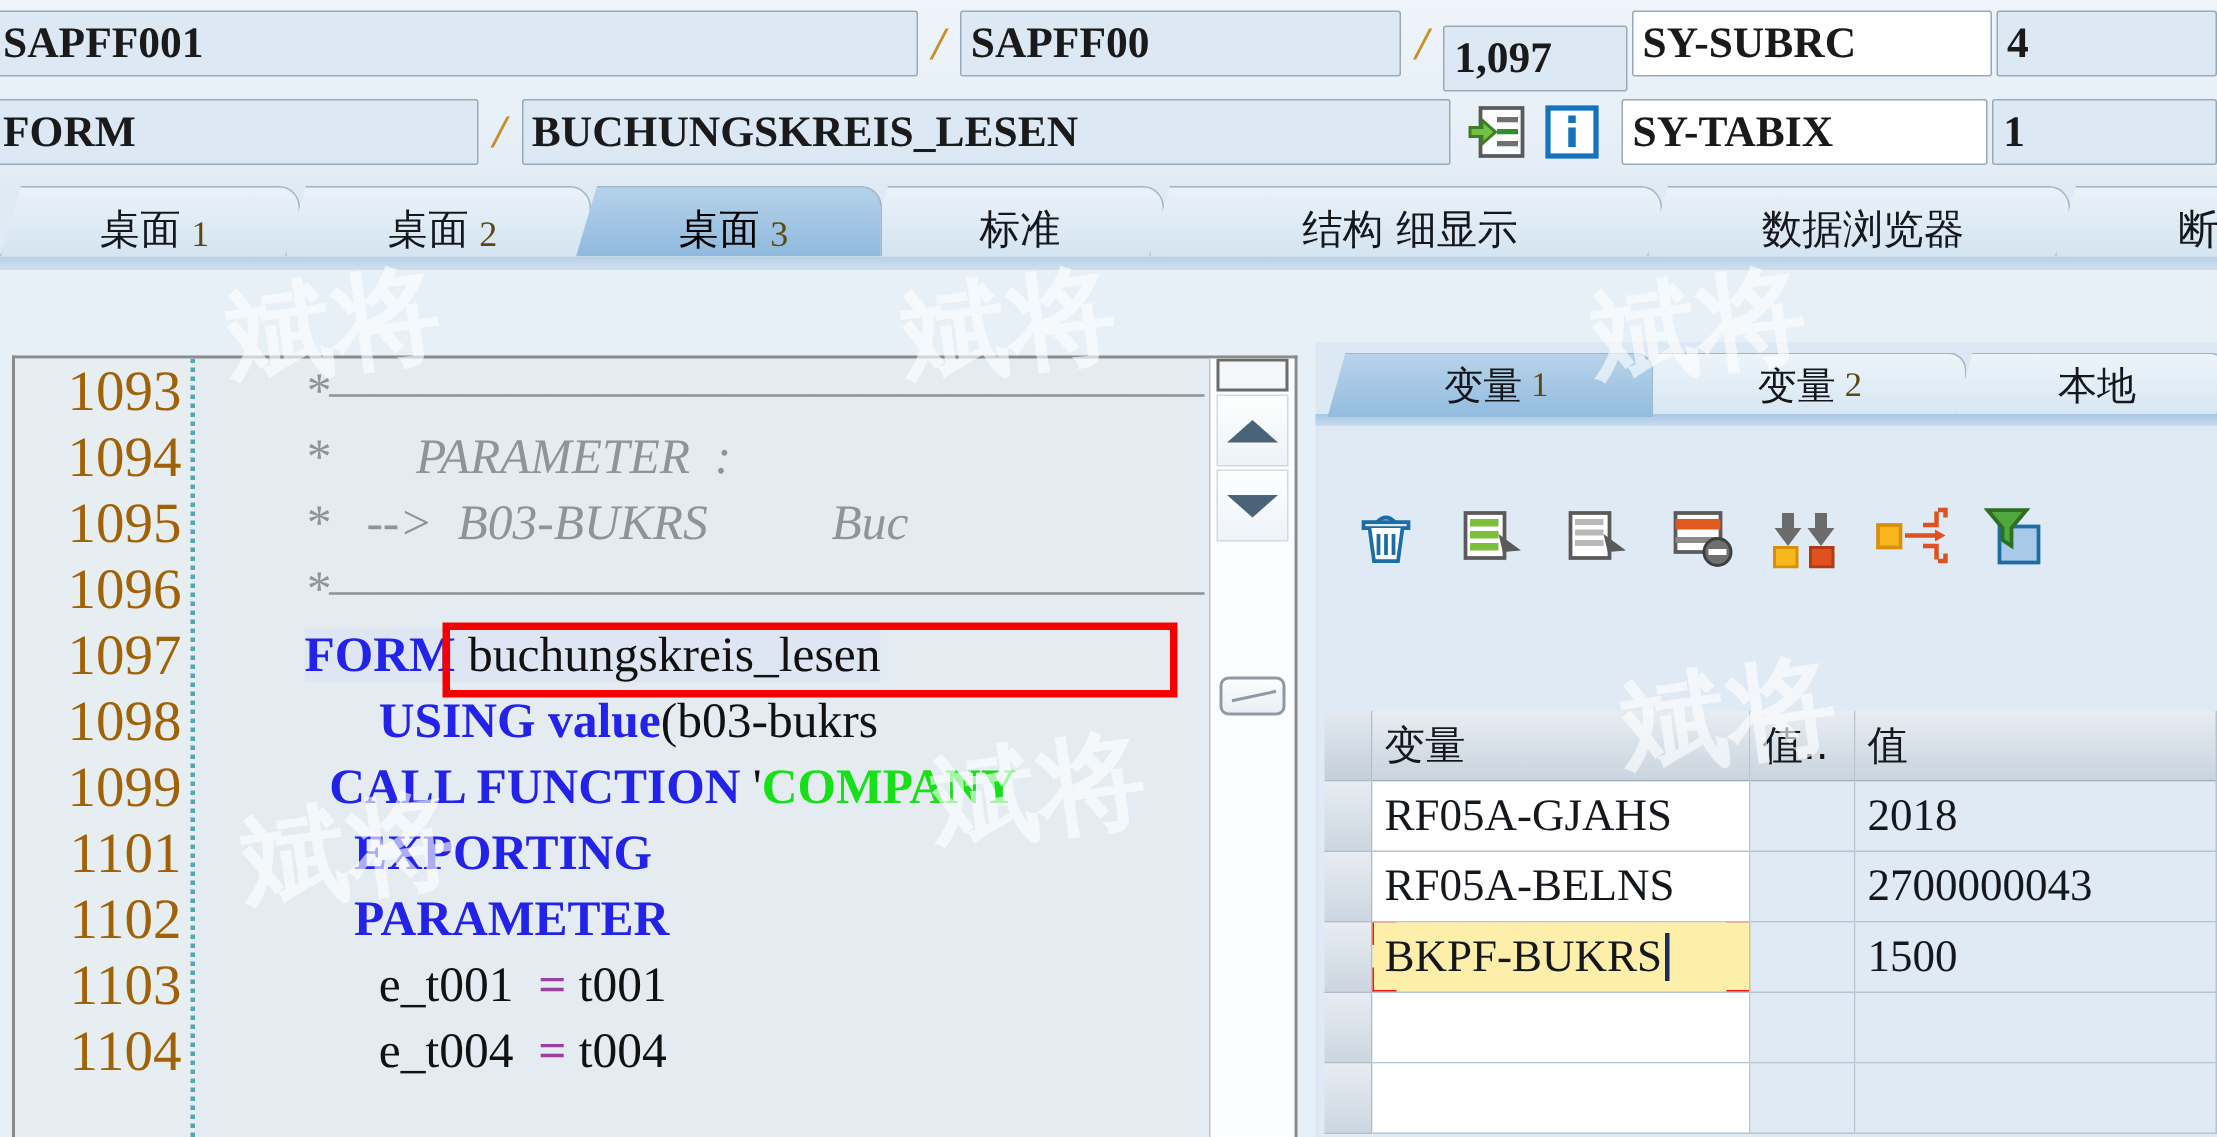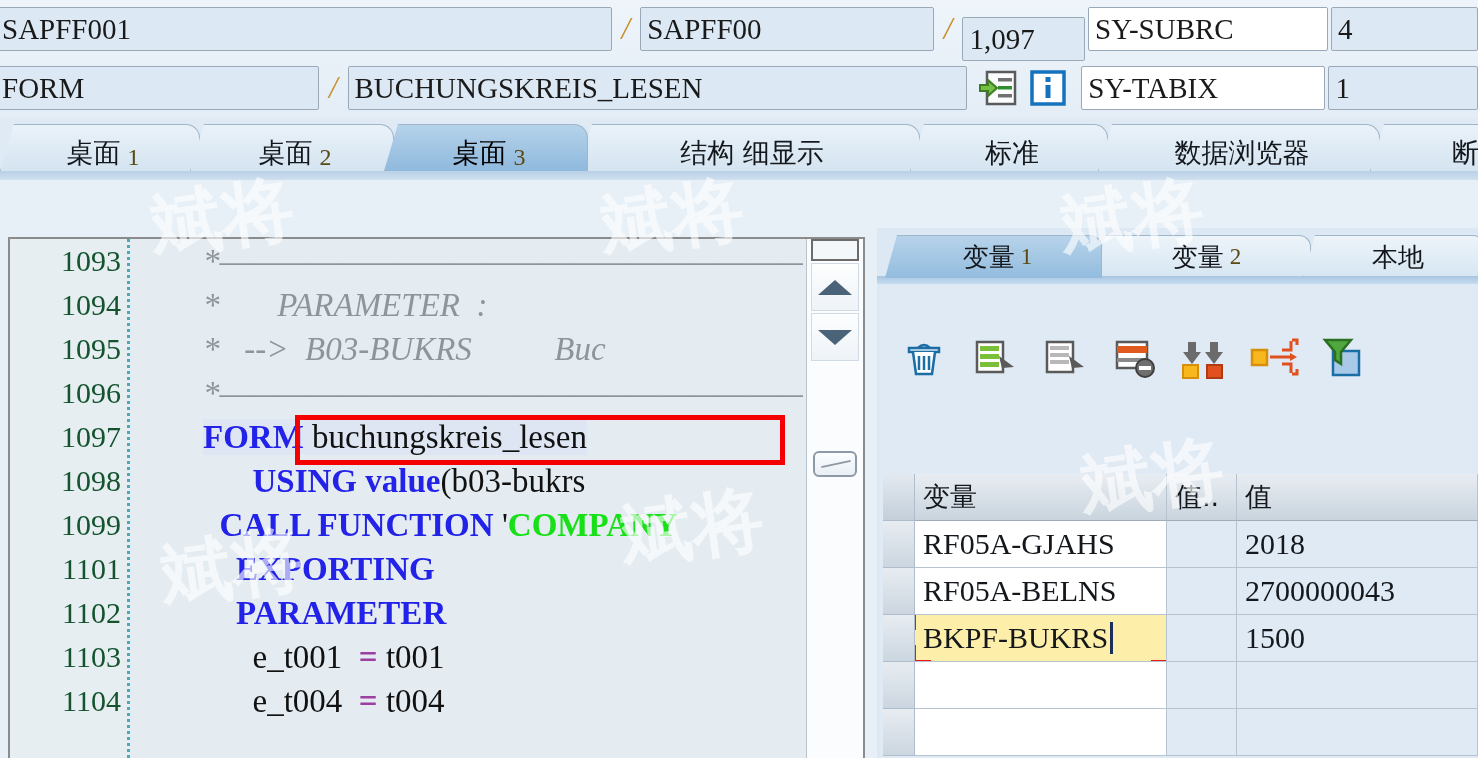--- a/index.html
+++ b/index.html
@@ -18,20 +18,21 @@
     background: #e8f0f7;
   }
 
   
   .header {
     position: absolute;
     left: 0; top: 0;
     width: 1478px;
     height: 118px;
     background: linear-gradient(180deg,#eef4fa 0%, #e4edf6 100%);
+    font-weight: bold;
   }
   .hrow {
     position: absolute;
     left: 0;
     width: 1478px;
     display: flex;
     align-items: center;
   }
   .hrow1 { top: 0px; height: 58px; }
   .hrow2 { top: 58px; height: 60px; }
@@ -142,22 +143,22 @@
     position: absolute;
     right: 0; top: 0; bottom: 0;
     width: 0;
     border-right: 3px dotted #4fa8b8;
   }
   .lnum {
     height: 44px;
     line-height: 44px;
     text-align: right;
     padding-right: 9px;
-    font-size: 30px;
-    color: #14532d;
+    font-size: 38px;
+    color: #a16207;
     letter-spacing: 0px;
   }
   .codearea {
     position: absolute;
     left: 123px; top: 0;
     right: 60px; bottom: 0;
     overflow: hidden;
   }
   .cline {
     position: relative;
@@ -454,25 +455,25 @@
           <span class="tnum">1</span>
         </div>
         <div class="tab" style="min-width: 152px;">
           <span>桌面</span>
           <span class="tnum">2</span>
         </div>
         <div class="tab active" style="min-width: 152px;">
           <span>桌面</span>
           <span class="tnum">3</span>
         </div>
+        <div class="tab" style="min-width: 146px;">
+          <span>标准</span>
+        </div>
         <div class="tab" style="min-width: 290px;">
           <span>结构 细显示</span>
-        </div>
-        <div class="tab" style="min-width: 146px;">
-          <span>标准</span>
         </div>
         <div class="tab" style="min-width: 230px;">
           <span>数据浏览器</span>
         </div>
         <div class="tab" style="min-width: 250px;">
           <span>断点/监控点</span>
         </div>
       </div>
     <div class="underline"></div>
   </div>

